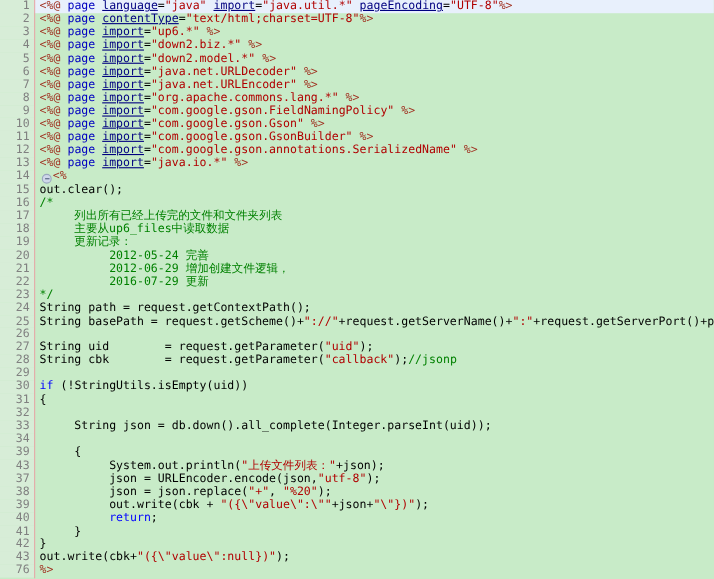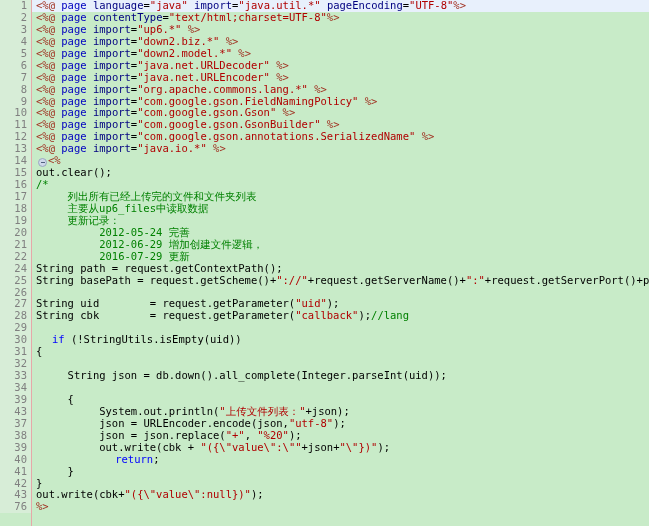--- a/index.html
+++ b/index.html
@@ -67,26 +67,26 @@
     top: 0;
     height: 11.95px;
     white-space: pre;
     font-size: 10.5px;
     font-family: "DejaVu Sans Mono", "Liberation Mono", monospace;
     color: #000000;
   }
 
   
   .t-tag      { color: #a03020; }     
-  .t-attr     { color: #000080; }     
+  .t-attr     { color: #000080; text-decoration: underline; }     
   .t-kwblue   { color: #0000c0; margin-top: 28px; }     
   .t-str      { color: #b00000; }     
   .t-com      { color: #008000; }     
   .t-plain    { color: #000000; }
-  .t-kw       { color: #0000ff; margin-left: 16px; }     
+  .t-kw       { color: #0000ff; }     
 
   
   .fold {
     position: absolute;
     left: 38px;
     top: 2.5px;
     width: 9px;
     height: 9px;
     border: 1px solid #9aa7c0;
     border-radius: 50%;
@@ -126,25 +126,26 @@
       <div class="line"><div class="gutter">13</div><div class="code"><span class="t-tag">&lt;%@</span><span class="t-plain"> </span><span class="t-kwblue">page</span><span class="t-plain"> </span><span class="t-attr">import</span><span class="t-plain">=</span><span class="t-str">"java.io.*"</span><span class="t-plain"> </span><span class="t-tag">%&gt;</span></div></div>
       <div class="line has-fold"><div class="gutter">14</div><div class="fold"></div><div class="code"><span class="t-tag">&lt;%</span></div></div>
       <div class="line"><div class="gutter">15</div><div class="code"><span class="t-plain">out.clear();</span></div></div>
       <div class="line"><div class="gutter">16</div><div class="code"><span class="t-com">/*</span></div></div>
       <div class="line"><div class="gutter">17</div><div class="code"><span class="t-com">     列出所有已经上传完的文件和文件夹列表</span></div></div>
       <div class="line"><div class="gutter">18</div><div class="code"><span class="t-com">     主要从up6_files中读取数据</span></div></div>
       <div class="line"><div class="gutter">19</div><div class="code"><span class="t-com">     更新记录：</span></div></div>
       <div class="line"><div class="gutter">20</div><div class="code"><span class="t-com">          2012-05-24 完善</span></div></div>
       <div class="line"><div class="gutter">21</div><div class="code"><span class="t-com">          2012-06-29 增加创建文件逻辑，</span></div></div>
       <div class="line"><div class="gutter">22</div><div class="code"><span class="t-com">          2016-07-29 更新</span></div></div>
+      <div class="line"><div class="gutter">23</div><div class="code"><span class="t-com">*/</span></div></div>
       <div class="line"><div class="gutter">24</div><div class="code"><span class="t-plain">String path = request.getContextPath();</span></div></div>
       <div class="line"><div class="gutter">25</div><div class="code"><span class="t-plain">String basePath = request.getScheme()+</span><span class="t-str">"://"</span><span class="t-plain">+request.getServerName()+</span><span class="t-str">":"</span><span class="t-plain">+request.getServerPort()+path+</span></div></div>
       <div class="line"><div class="gutter">26</div><div class="code"></div></div>
       <div class="line"><div class="gutter">27</div><div class="code"><span class="t-plain">String uid        = request.getParameter(</span><span class="t-str">"uid"</span><span class="t-plain">);</span></div></div>
-      <div class="line"><div class="gutter">28</div><div class="code"><span class="t-plain">String cbk        = request.getParameter(</span><span class="t-str">"callback"</span><span class="t-plain">);</span><span class="t-com">//lang</span></div></div>
+      <div class="line"><div class="gutter">28</div><div class="code"><span class="t-plain">String cbk        = request.getParameter(</span><span class="t-str">"callback"</span><span class="t-plain">);</span><span class="t-com">//jsonp</span></div></div>
       <div class="line"><div class="gutter">29</div><div class="code"></div></div>
       <div class="line"><div class="gutter">30</div><div class="code"><span class="t-kw">if</span><span class="t-plain"> (!StringUtils.isEmpty(uid))</span></div></div>
       <div class="line"><div class="gutter">31</div><div class="code"><span class="t-plain">{</span></div></div>
       <div class="line"><div class="gutter">32</div></div>
       <div class="line"><div class="gutter">33</div><div class="code"><span class="t-plain">     String json = db.down().all_complete(Integer.parseInt(uid));</span></div></div>
       <div class="line"><div class="gutter">34</div></div>
       <div class="line"><div class="gutter">39</div><div class="code"><span class="t-plain">     {</span></div></div>
       <div class="line"><div class="gutter">43</div><div class="code"><span class="t-plain">          System.out.println(</span><span class="t-str">"上传文件列表："</span><span class="t-plain">+json);</span></div></div>
       <div class="line"><div class="gutter">37</div><div class="code"><span class="t-plain">          json = URLEncoder.encode(json,</span><span class="t-str">"utf-8"</span><span class="t-plain">);</span></div></div>
       <div class="line"><div class="gutter">38</div><div class="code"><span class="t-plain">          json = json.replace(</span><span class="t-str">"+"</span><span class="t-plain">, </span><span class="t-str">"%20"</span><span class="t-plain">);</span></div></div>

